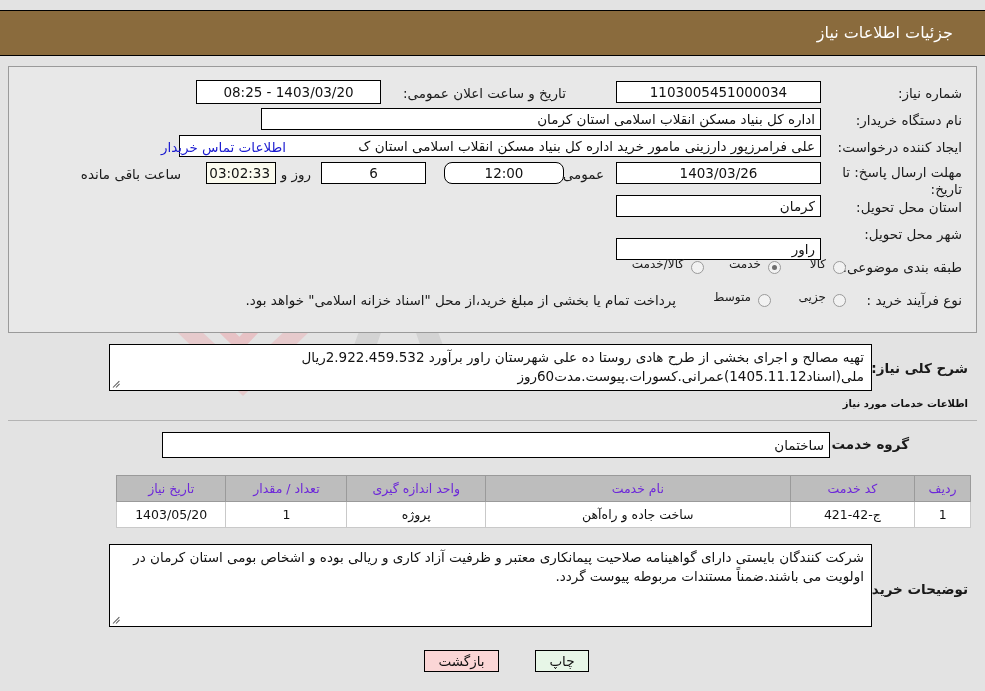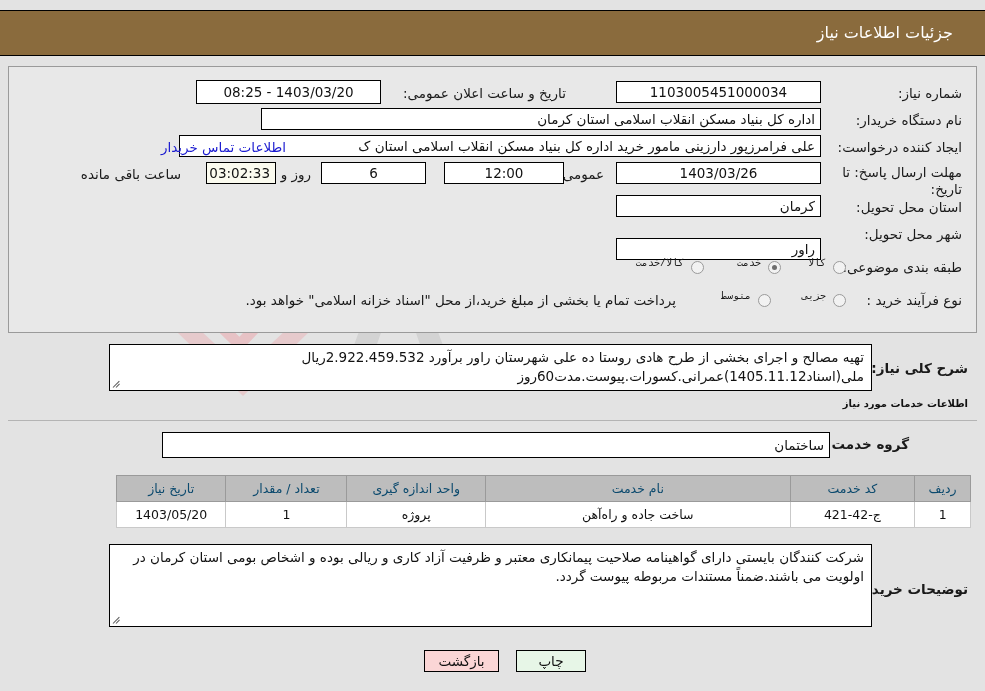--- a/index.html
+++ b/index.html
@@ -160,21 +160,21 @@
     box-sizing: border-box;
   }
   .radio.on::after {
     content:"";
     position:absolute;
     left: 3px; top: 3px;
     width: 5px; height: 5px;
     border-radius: 50%;
     background: #6e6e6e;
   }
-  .radio-lbl { position:absolute; font-size:10px; color:#1a1a1a; white-space:nowrap;font-family:Liberation Mono, monospace; }
+  .radio-lbl { position:absolute; font-size:12px; color:#1a1a1a; white-space:nowrap; }
 
   
   .ta {
     position: absolute;
     background: #fff;
     border: 1px solid #000;
     box-sizing: border-box;
     font-size: 13.5px;
     color: #111;
     padding: 3px 7px 0 7px;
@@ -209,21 +209,21 @@
   table.svc {
     position: absolute;
     border-collapse: collapse;
     font-size: 12.5px;
     direction: rtl;
   }
   table.svc th {
     background: #bdbdbd;
     border: 1px solid #9a9a9a;
     font-weight: normal;
-    color: #0c4a6e;
+    color: #6d28d9;
     height: 25px;
     padding: 0 6px;
     font-size: 12.5px;
   }
   table.svc td {
     background: #fff;
     border: 1px solid #c9c9c9;
     height: 25px;
     padding: 0 6px;
     text-align: center;
@@ -280,21 +280,21 @@
     <div class="lbl" style="right:14px; top:45px;">نام دستگاه خریدار:</div>
     <div class="fld rt" style="right:155px; top:41px; width:560px;">اداره کل بنیاد مسکن انقلاب اسلامی استان کرمان</div>
 
     <div class="lbl" style="right:14px; top:72px;">ایجاد کننده درخواست:</div>
     <div class="fld rt" style="right:155px; top:68px; width:642px;">علی فرامرزپور دارزینی مامور خرید اداره کل بنیاد مسکن انقلاب اسلامی استان ک</div>
     <div class="linktxt" style="right:690px; top:72px;">اطلاعات تماس خریدار</div>
 
     <div class="lbl lbl-wrap" style="right:14px; top:97px; width:130px;">مهلت ارسال پاسخ: تا تاریخ:</div>
     <div class="fld ctr" style="right:155px; top:95px; width:205px;">1403/03/26</div>
     <div class="lbl" style="right:372px; top:99px;">عمومی</div>
-    <div class="fld ctr" style="right:412px; top:95px; width:120px;">12:00</div>
+    <div class="fld ctr" style="right:412px; top:95px; width:120px;border-radius:8px;">12:00</div>
     <div class="fld ctr" style="right:550px; top:95px; width:105px;">6</div>
     <div class="lbl" style="right:665px; top:99px;">روز و</div>
     <div class="fld ctr cream" style="right:700px; top:95px; width:70px;margin-left:32px;">03:02:33</div>
     <div class="lbl" style="right:795px; top:99px;">ساعت باقی مانده</div>
 
     <div class="lbl" style="right:14px; top:132px;">استان محل تحویل:</div>
     <div class="fld rt" style="right:155px; top:128px; width:205px;">کرمان</div>
 
     <div class="lbl" style="right:14px; top:159px;">شهر محل تحویل:</div>
     <div class="fld rt" style="right:155px; top:155px; width:205px;margin-top:16px;">راور</div>
@@ -353,16 +353,16 @@
       </tbody>
     </table>
 
     <div class="lbl bold-lbl" style="right:9px; top:245px;">توضیحات خریدار:</div>
     <div class="ta" style="right:105px; top:208px; width:763px; height:83px;">شرکت کنندگان بایستی دارای گواهینامه صلاحیت پیمانکاری معتبر و ظرفیت آزاد کاری و ریالی بوده و اشخاص بومی استان کرمان در اولویت می باشند.ضمناً مستندات مربوطه پیوست گردد.</div>
     <div class="ta" style="right:105px; top:208px; width:763px; height:83px; border:none; background:transparent; pointer-events:none;">
       <span class="grip"></span>
     </div>
   </div>
 
-  <div class="btn print" style="right:null; left:516px; top:650px; width:70px;">چاپ</div>
+  <div class="btn print" style="right:null; left:535px; top:650px; width:54px;">چاپ</div>
   <div class="btn back" style="left:424px; top:650px; width:75px;">بازگشت</div>
 
 </div>
 
 </body></html>

